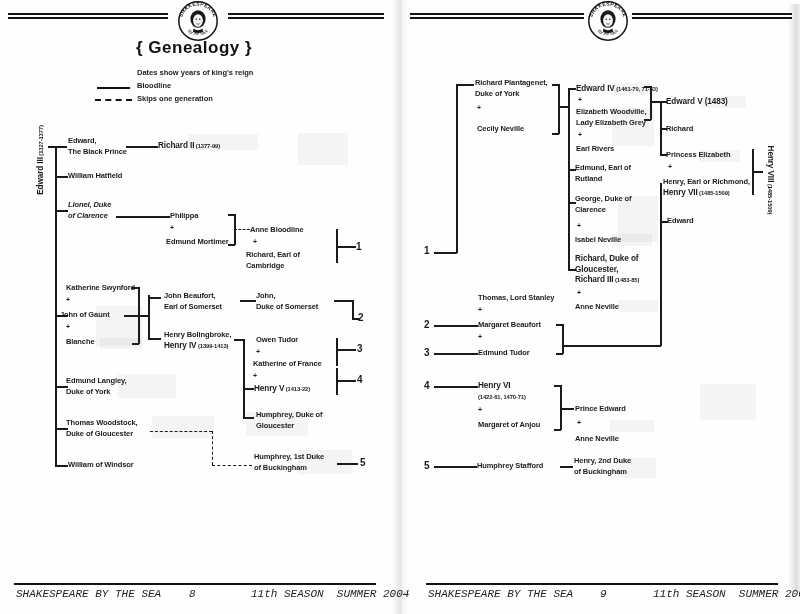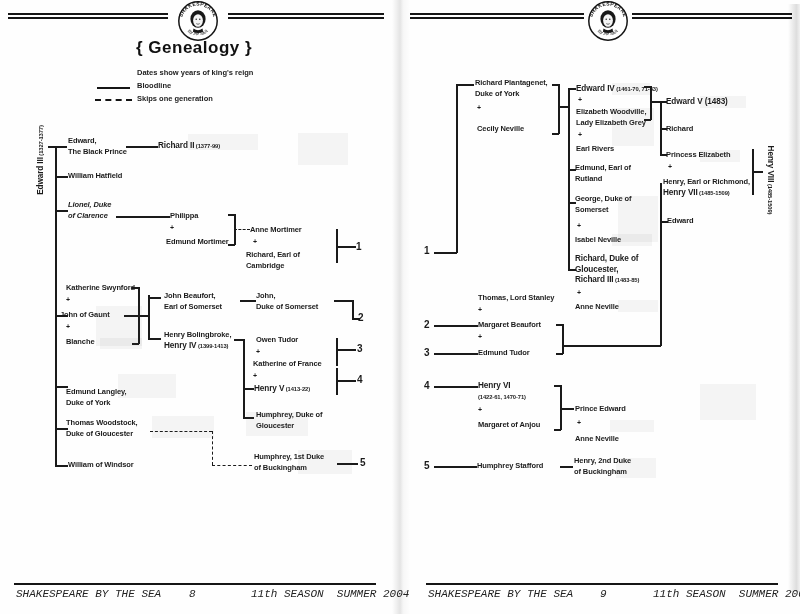--- a/index.html
+++ b/index.html
@@ -124,21 +124,21 @@
         <div class="node" style="left: 170px; top: 211px;">
           <div><span>Philippa</span></div>
         </div>
         <div class="node plus" style="left: 170px; top: 224px;">
           <div><span>+</span></div>
         </div>
         <div class="node" style="left: 166px; top: 237px;">
           <div><span>Edmund Mortimer</span></div>
         </div>
         <div class="node" style="left: 250px; top: 225px;">
-          <div><span>Anne Mortimer</span></div>
+          <div><span>Anne Bloodline</span></div>
         </div>
         <div class="node plus" style="left: 253px; top: 238px;">
           <div><span>+</span></div>
         </div>
         <div class="node" style="left: 246px; top: 250px;">
           <div><span>Richard, Earl of</span></div>
           <div><span>Cambridge</span></div>
         </div>
         <div class="node num" style="left: 356px; top: 242px;">
           <div><span>1</span></div>
@@ -191,21 +191,21 @@
         <div class="node num" style="left: 357px; top: 344px;">
           <div><span>3</span></div>
         </div>
         <div class="node num" style="left: 357px; top: 375px;">
           <div><span>4</span></div>
         </div>
         <div class="node" style="left: 256px; top: 410px;">
           <div><span>Humphrey, Duke of</span></div>
           <div><span>Gloucester</span></div>
         </div>
-        <div class="node" style="left: 66px; top: 376px; margin-top: 11px;">
+        <div class="node" style="left: 66px; top: 376px;">
           <div><span>Edmund Langley,</span></div>
           <div><span>Duke of York</span></div>
         </div>
         <div class="node" style="left: 66px; top: 418px;">
           <div><span>Thomas Woodstock,</span></div>
           <div><span>Duke of Gloucester</span></div>
         </div>
         <div class="node" style="left: 68px; top: 460px;">
           <div><span>William of Windsor</span></div>
         </div>
@@ -309,21 +309,21 @@
         </div>
         <div class="node" style="left: 576px; top: 144px;">
           <div><span>Earl Rivers</span></div>
         </div>
         <div class="node" style="left: 575px; top: 163px;">
           <div><span>Edmund, Earl of</span></div>
           <div><span>Rutland</span></div>
         </div>
         <div class="node" style="left: 575px; top: 194px;">
           <div><span>George, Duke of</span></div>
-          <div><span>Somerset</span></div>
+          <div><span>Clarence</span></div>
         </div>
         <div class="node plus" style="left: 577px; top: 222px;">
           <div><span>+</span></div>
         </div>
         <div class="node" style="left: 575px; top: 235px;">
           <div><span>Isabel Neville</span></div>
         </div>
         <div class="node" style="left: 575px; top: 254px;">
           <div><span class="k">Richard, Duke of</span></div>
           <div><span class="k">Gloucester,</span></div>

